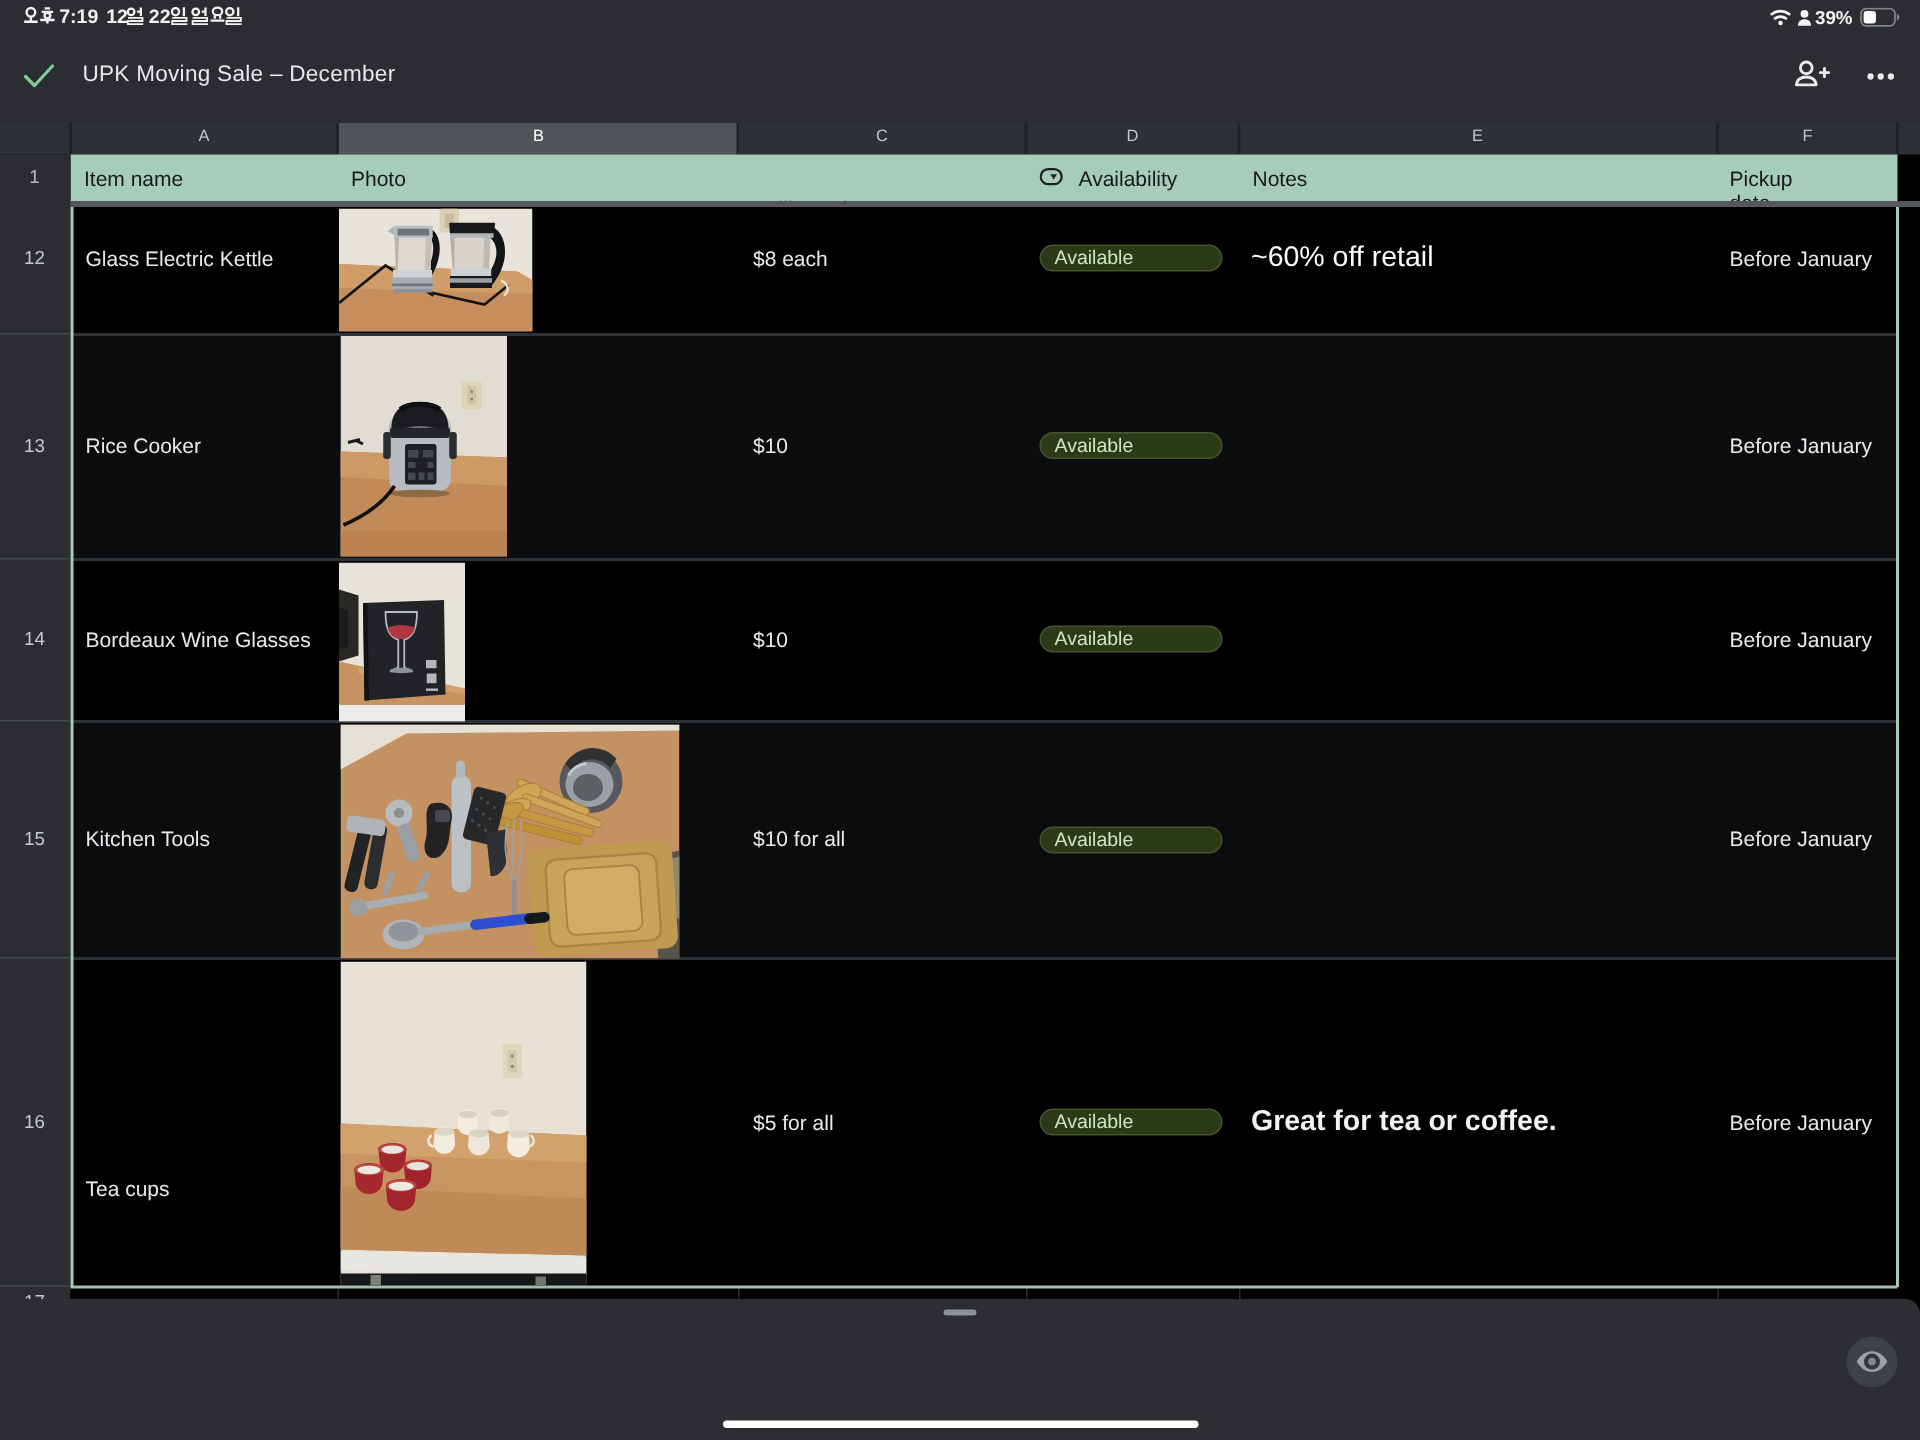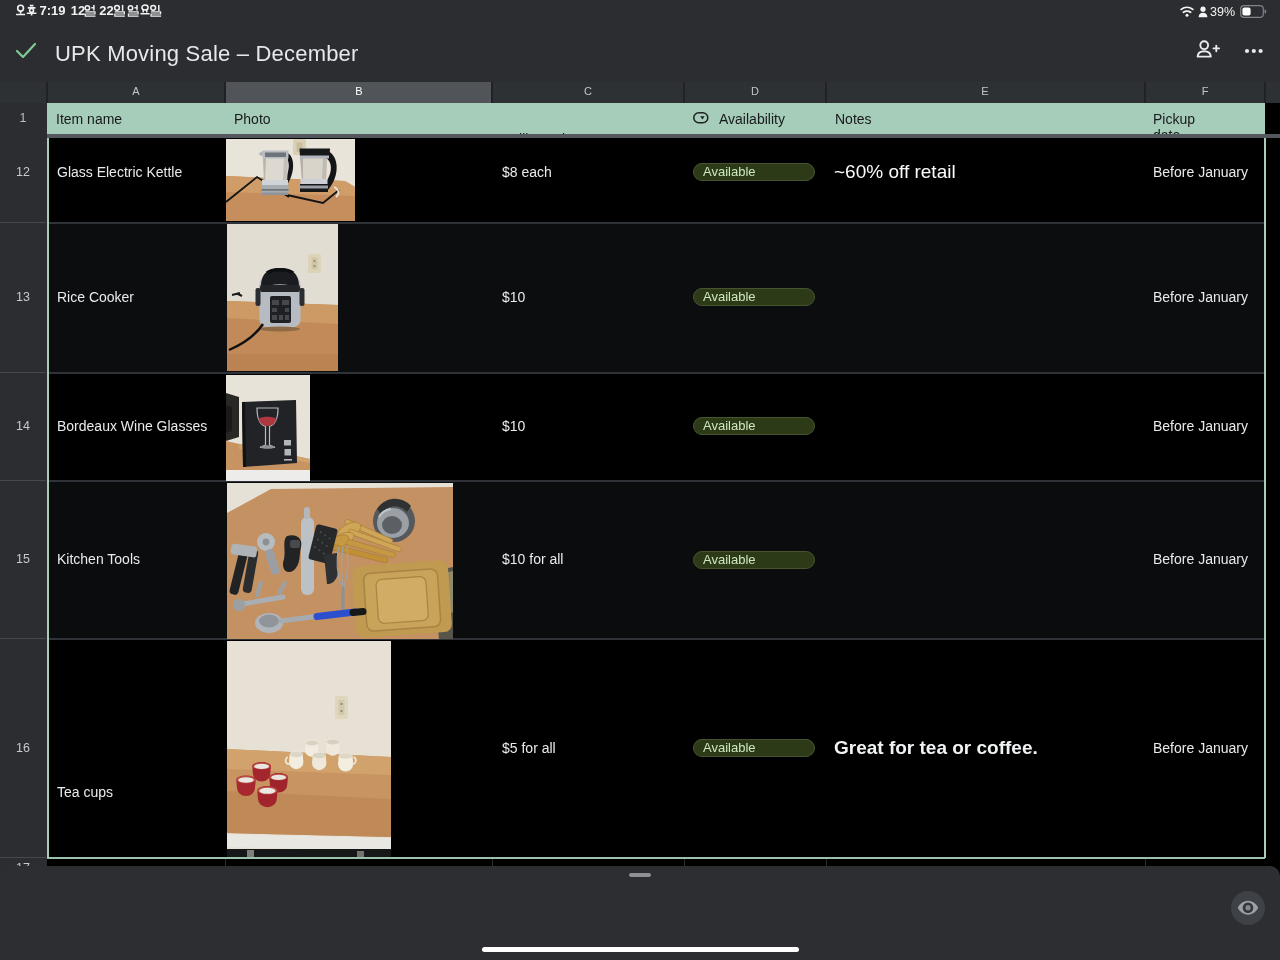--- a/index.html
+++ b/index.html
@@ -2,22 +2,22 @@
 <html><head>
 <meta charset="utf-8">
 <style>
   * { margin:0; padding:0; box-sizing:border-box; }
   html,body { width:1280px; height:960px; background:#000; overflow:hidden; }
   body { font-family:"Liberation Sans", sans-serif; }
   #page { position:relative; width:1091px; height:960px; background:#000; }
   .abs { position:absolute; }
   
   #topbar { left:0; top:0; width:1280px; height:82px; background:#2b2d31; }
-  .sttxt { color:#f4f4f4; font-size:12.5px; font-weight:400; }
-  #title { left:55px; top:41px; color:#e6e8ea; font-size:22px; letter-spacing:0.2px; }
+  .sttxt { color:#f4f4f4; font-size:12.5px; font-weight:700; }
+  #title { left:55px; top:41px; color:#e6e8ea; font-size:15px; letter-spacing:0.2px; }
   
   #colstrip { left:0; top:82px; width:1280px; height:21px; background:#2e3134; }
   .collet { top:85px; color:#c2c5c9; font-size:11px; text-align:center; }
   .cdiv { top:82px; width:2px; height:21px; background:#202225; }
   
   #greenrow { left:47px; top:103px; width:1218px; height:31px; background:#a6cdb9; }
   .ghead { top:111px; color:#17191c; font-size:14px; }
   
   #fband { left:0; top:134px; width:1280px; height:4px; background:#54575b; }
   

